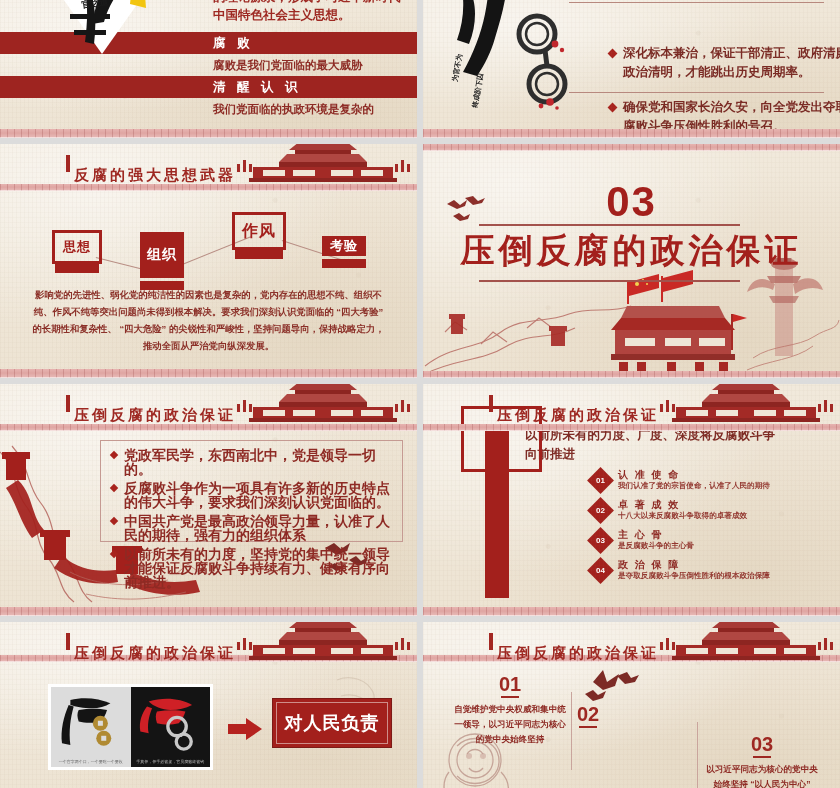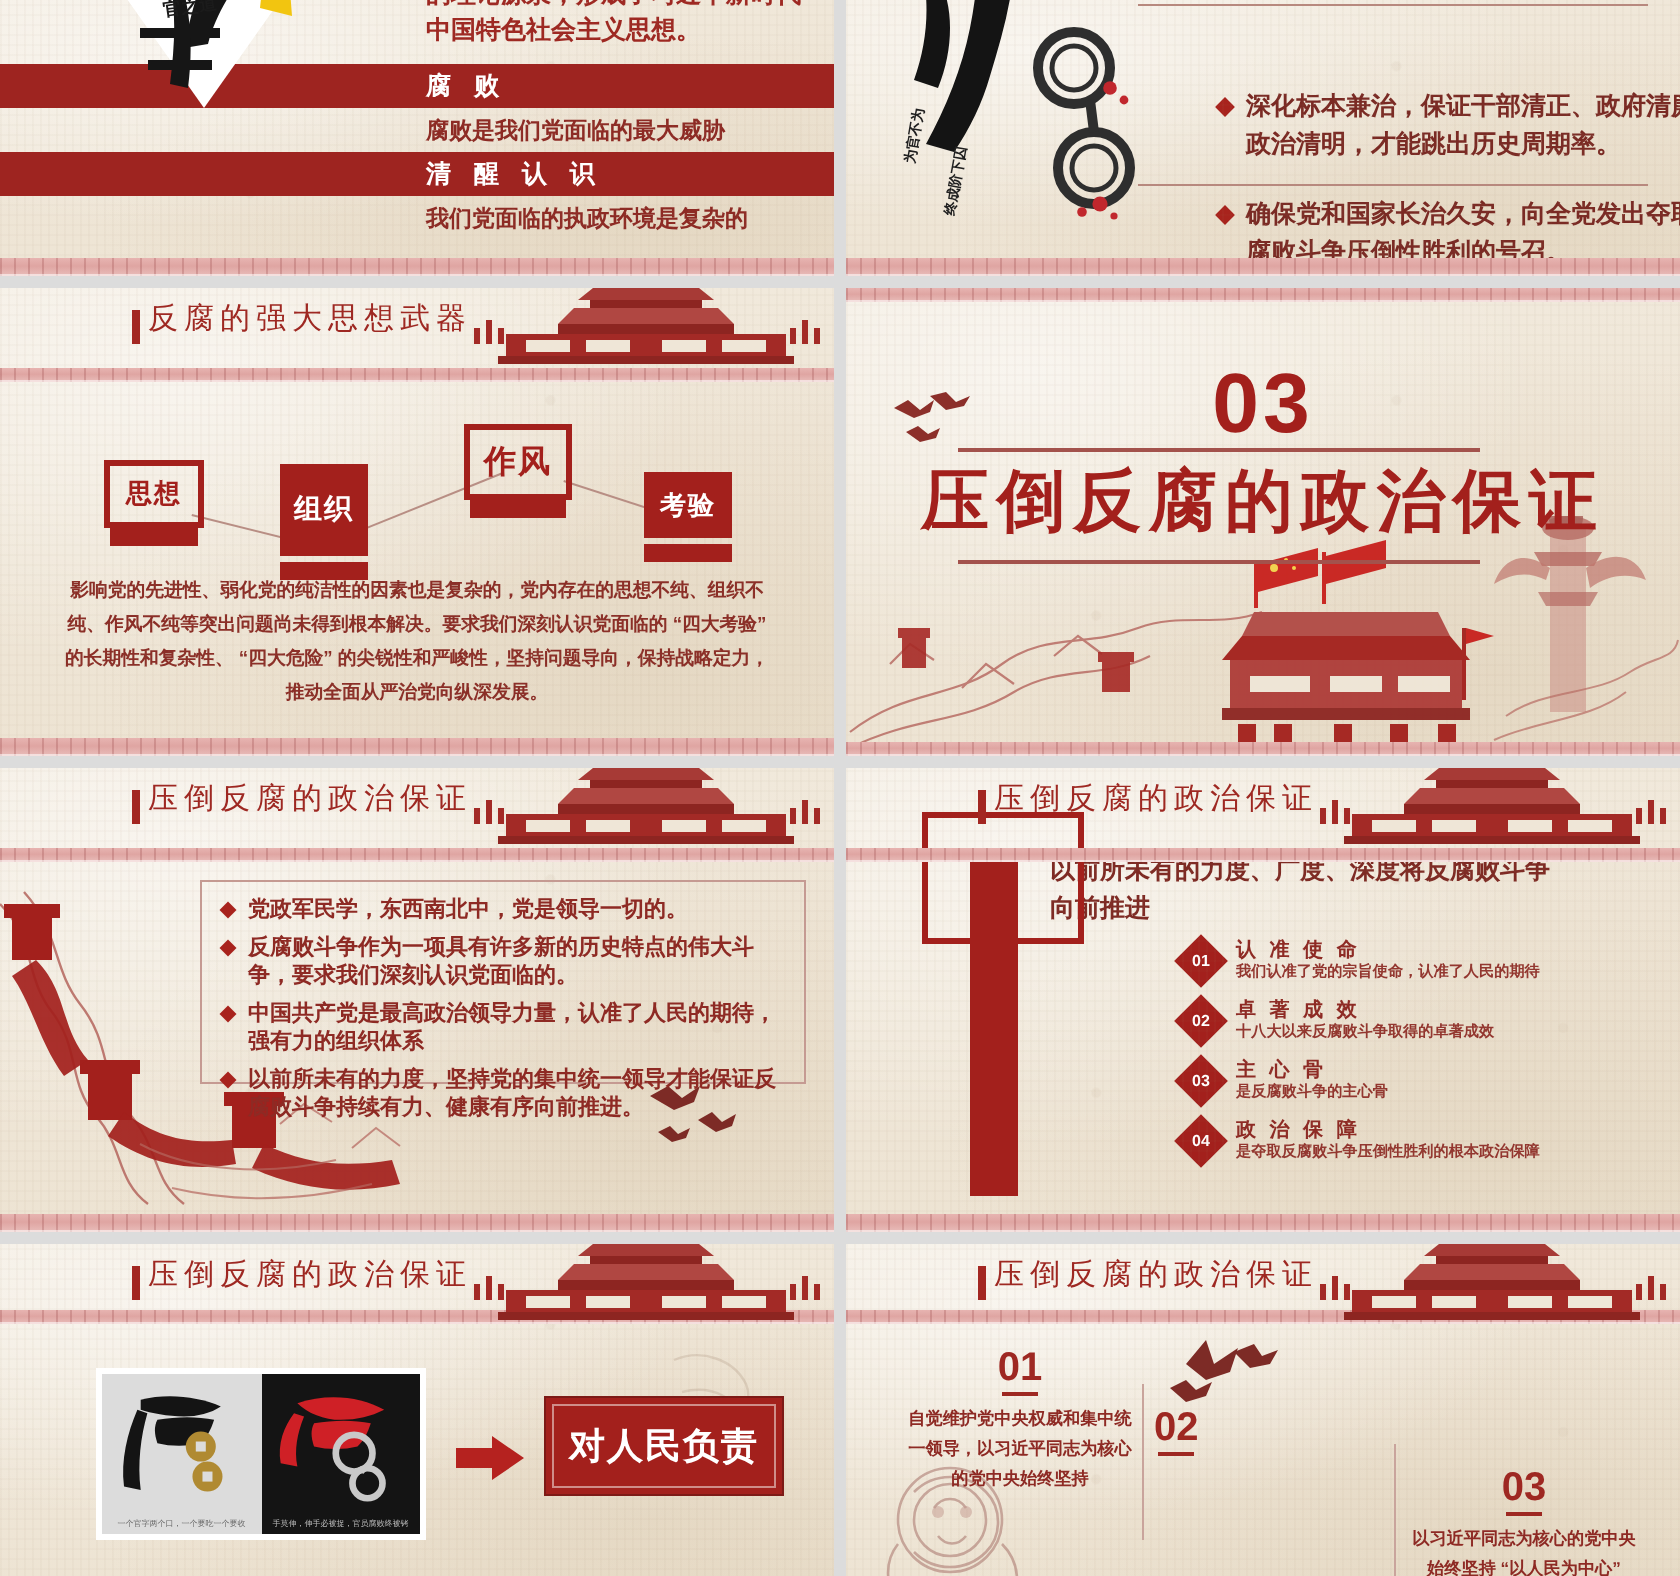--- a/index.html
+++ b/index.html
@@ -42,22 +42,22 @@
         rgba(160,80,80,.30) 0 1px,
         rgba(0,0,0,0) 1px 7px),
       linear-gradient(180deg,#e7b4b1 0%,#dfa5a2 45%,#e9bdba 100%);
     box-shadow:0 -1px 0 rgba(255,255,255,.55) inset;
   }
   .band.thin{height:7px;}
 
   
   .s-head{position:absolute;left:0;right:0;top:0;height:40px;z-index:7;}
   .s-title{
-    position:absolute;left:74px;top:6px;
-    font-size:15px;font-weight:normal;color:#9e2822;letter-spacing:3px;
+    position:absolute;left:74px;top:22px;
+    font-size:15px;font-weight:bold;color:#9e2822;letter-spacing:3px;
     white-space:nowrap;
   }
   .s-title-bar{
     position:absolute;left:66px;top:11px;width:4px;height:17px;background:#a32722;
   }
   
   .tiananmen{position:absolute;right:6px;top:-4px;width:176px;height:46px;}
 
   
   .s1-txt-top{
@@ -122,21 +122,21 @@
   .scene{position:absolute;left:0;right:0;bottom:0;height:120px;z-index:3;opacity:.95;}
 
   
   .s5-box{
     position:absolute;left:100px;top:56px;right:14px;height:100px;
     border:1px solid #c59a92;z-index:5;
   }
   .s5-box ul{margin:0;padding:7px 10px 0 10px;}
   .s5-box li{
     list-style:none;position:relative;padding-left:13px;margin-bottom:5px;
-    font-size:11px;line-height:14px;color:#8e2a24;font-weight:bold;
+    font-size:14px;line-height:14px;color:#8e2a24;font-weight:bold;
   }
   .s5-box li::before{
     content:"";position:absolute;left:0;top:4px;width:6px;height:6px;
     background:#a8231d;transform:rotate(45deg);
   }
   .wall{position:absolute;left:0;bottom:12px;width:210px;height:160px;z-index:3;}
 
   
   .s6-pillar{position:absolute;left:62px;top:2px;width:24px;height:178px;background:#a3201c;z-index:5;}
   .s6-bracket{position:absolute;left:38px;top:22px;width:56px;height:60px;border:3px solid #a3201c;border-right:none;z-index:4;}
@@ -305,21 +305,21 @@
       <span class="band2"></span>
     </div>
     <div class="node" style="left:140px;top:88px;width:44px;height:46px;font-size:14px">
       <span>组织</span>
       <span class="band2"></span>
     </div>
     <div class="node hollow" style="left:232px;top:68px;width:48px;height:32px;font-size:16px">
       <span>作风</span>
       <span class="band2"></span>
     </div>
-    <div class="node" style="left:322px;top:92px;width:44px;height:33px;font-size:13px">
+    <div class="node" style="left:322px;top:92px;width:44px;height:20px;font-size:13px">
       <span>考验</span>
       <span class="band2"></span>
     </div>
 
     <div class="s3-para">影响党的先进性、弱化党的纯洁性的因素也是复杂的，党内存在的思想不纯、组织不纯、作风不纯等突出问题尚未得到根本解决。要求我们深刻认识党面临的 “四大考验” 的长期性和复杂性、 “四大危险” 的尖锐性和严峻性，坚持问题导向，保持战略定力，推动全面从严治党向纵深发展。</div>
     <div class="band" style="bottom:0"></div>
   </div>
 
   <div class="slide">
     <div class="band thin" style="top:0"></div>

